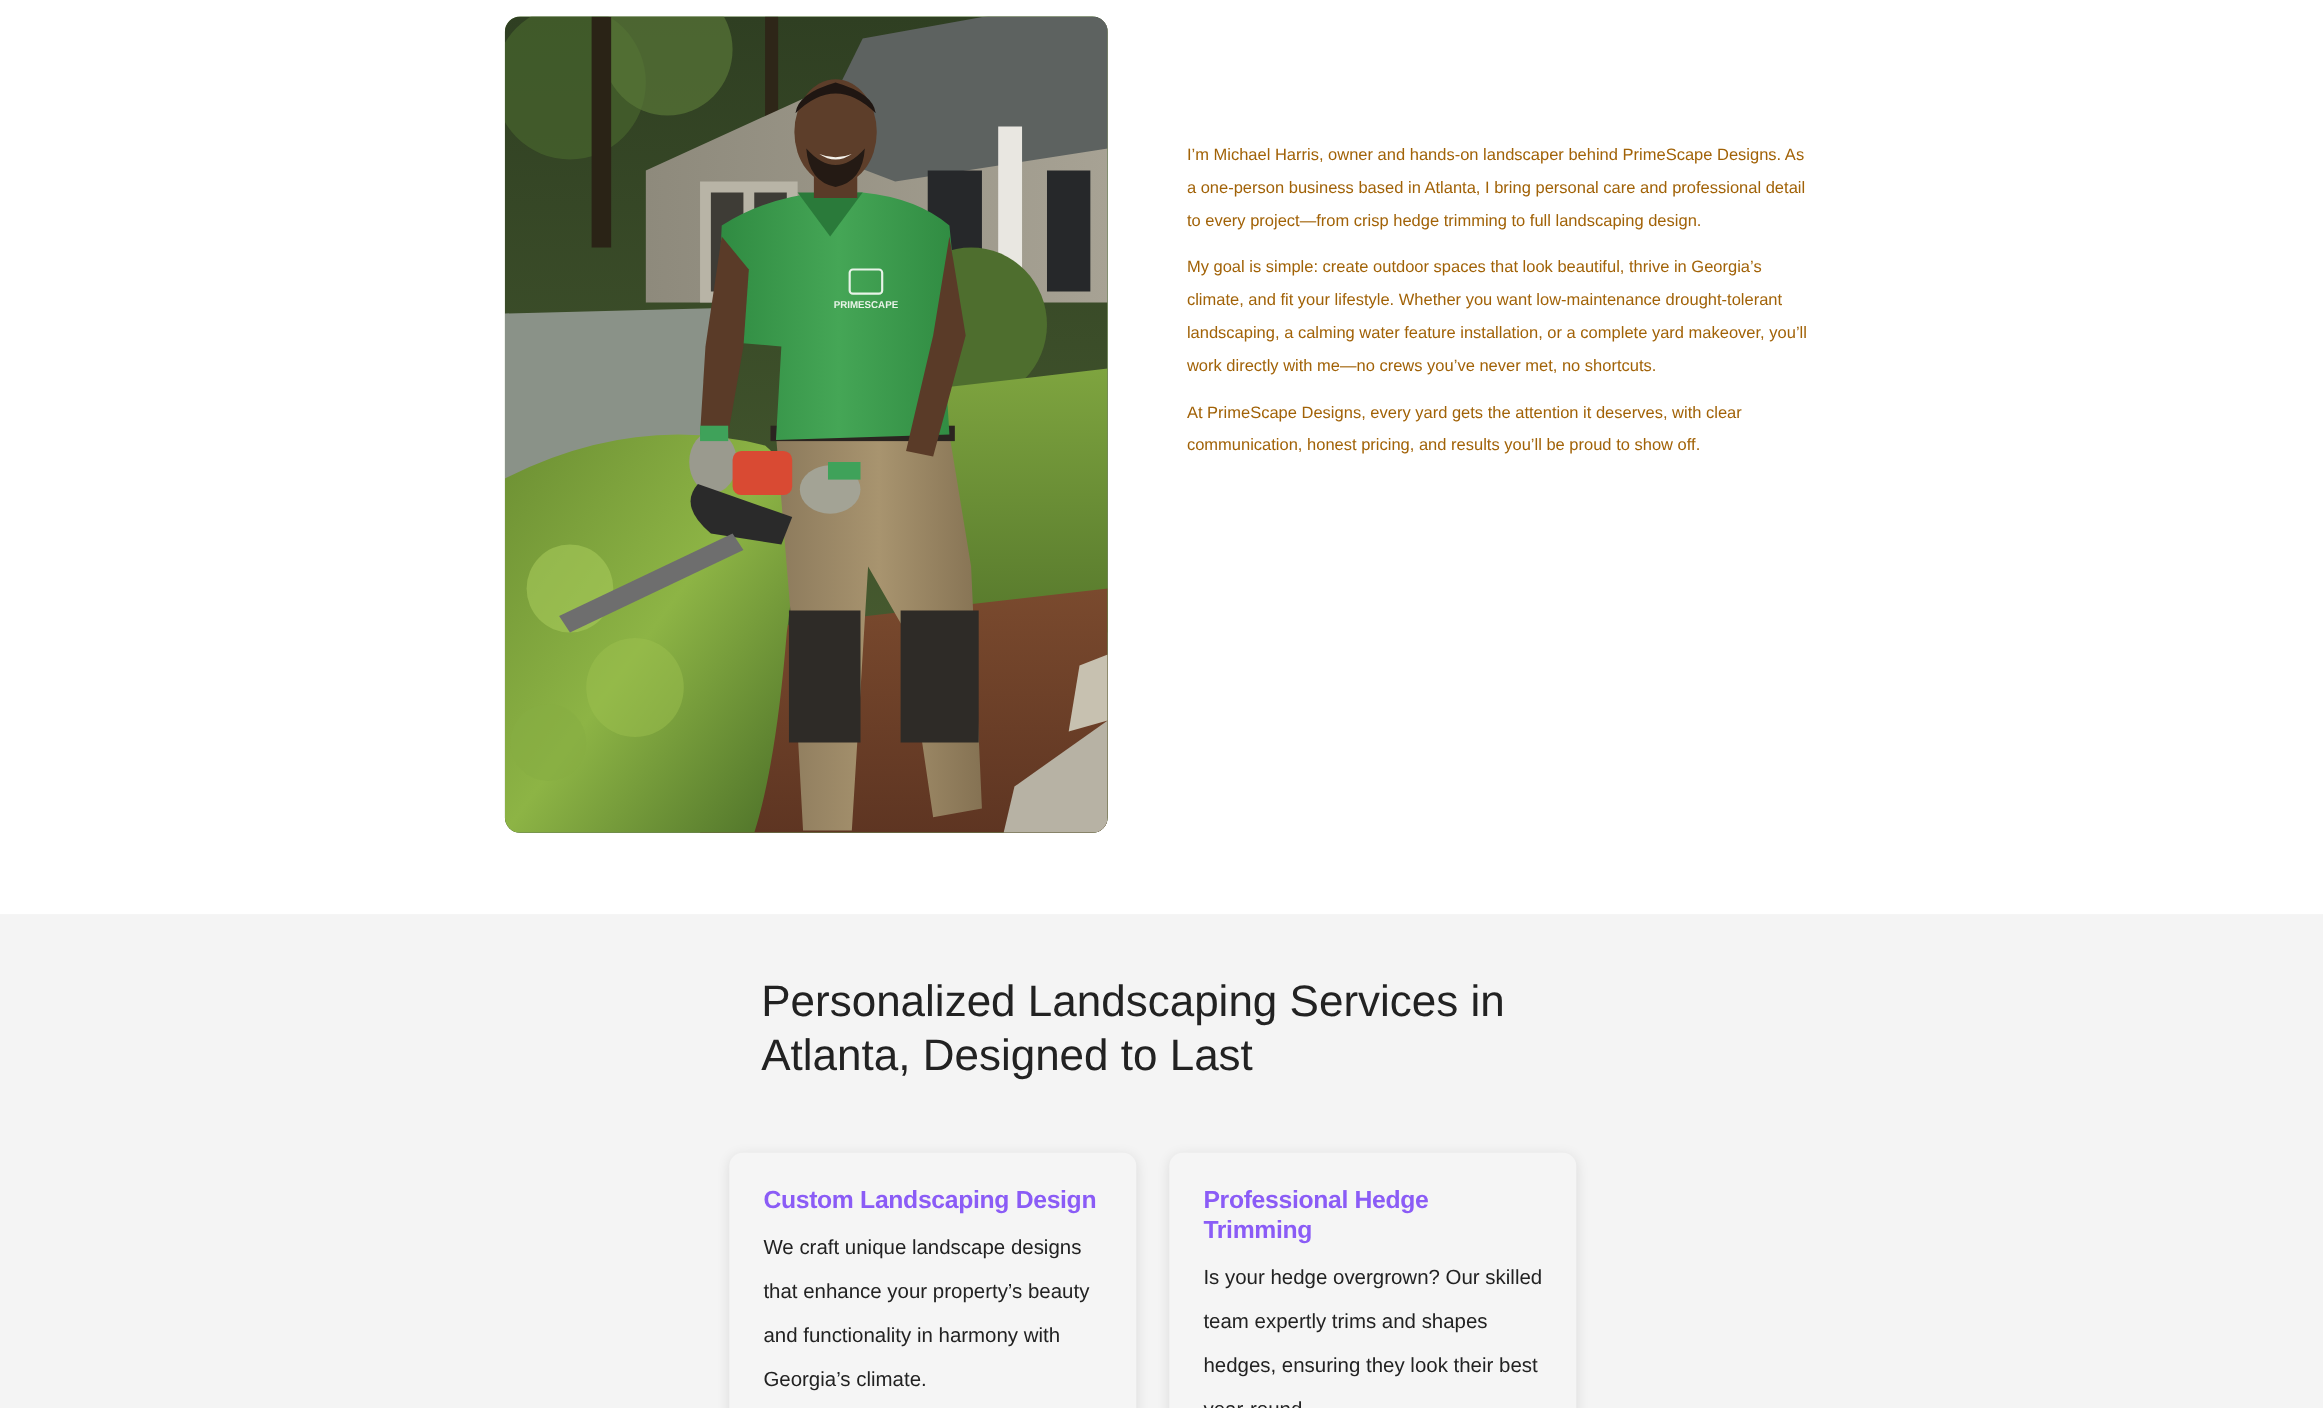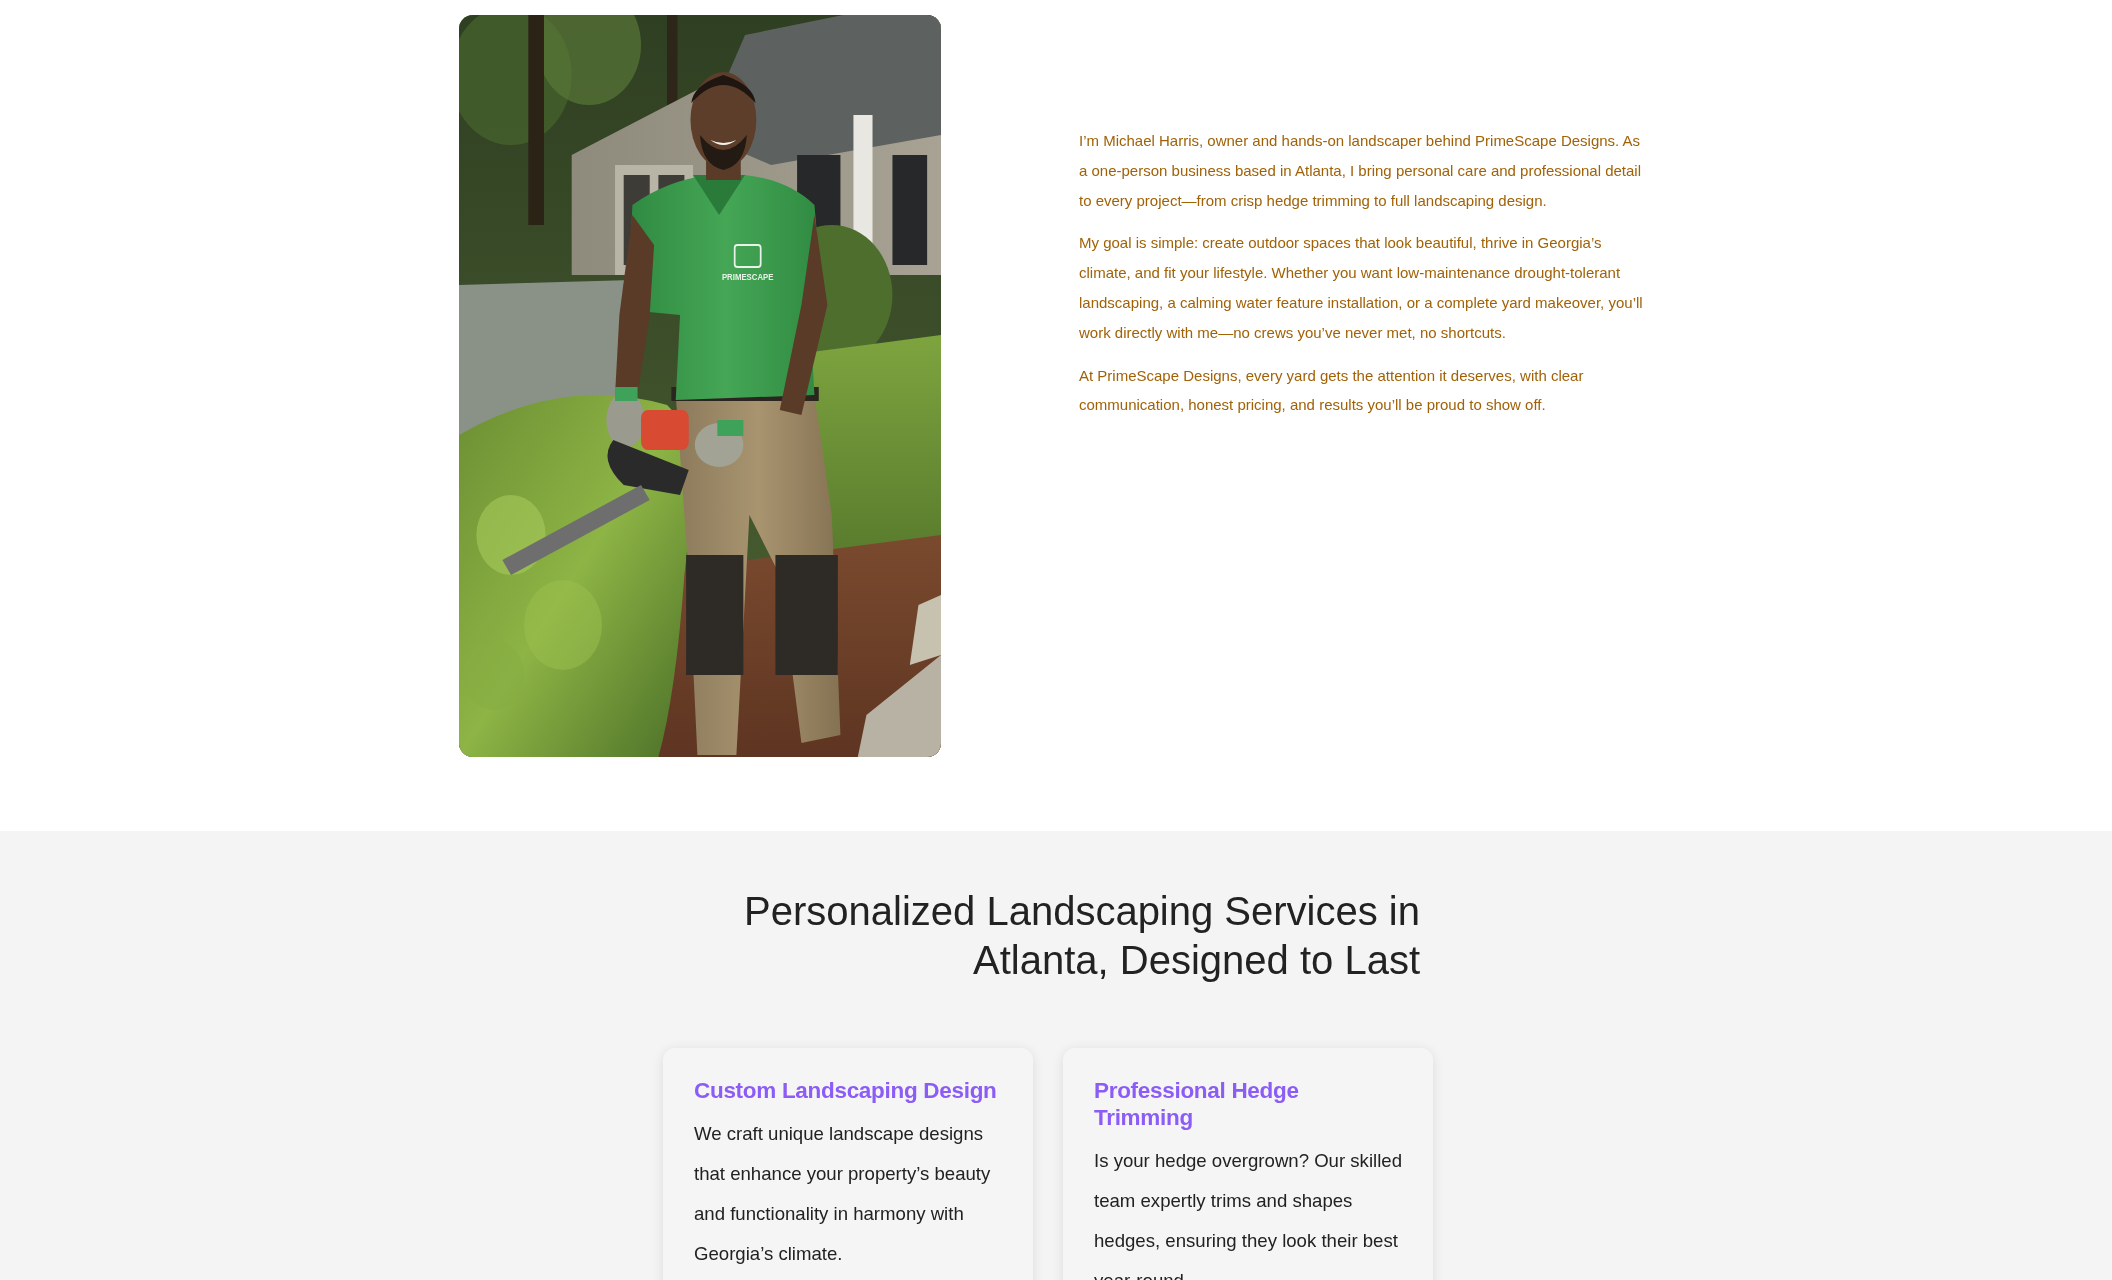--- a/index.html
+++ b/index.html
@@ -3,42 +3,42 @@
 <meta charset="utf-8">
 <style>
   * { box-sizing: border-box; margin: 0; padding: 0; }
   html, body { width: 2112px; height: 1280px; overflow: hidden; background: #ffffff; }
   body { font-family: "Liberation Sans", sans-serif; color: #222222; }
 
   .about {
     position: absolute; left: 0; top: 0; width: 2112px; height: 831px; background: #ffffff;
   }
   .photo {
-    position: absolute; left: 459px; top: 15px; width: 482px; height: 742px;
+    position: absolute; left: 459px; top: 15px; width: 548px; height: 742px;
     border-radius: 14px; overflow: hidden; background: #5a7a3a;
   }
   .photo svg { display: block; width: 100%; height: 100%; }
 
   .about-text {
     position: absolute; left: 1079px; top: 88px; width: 566px;
   }
   .about-title {
     font-size: 46.5px; line-height: 58px; font-weight: 400; color: #222222;
     letter-spacing: 0px;
   }
   .about-body { margin-top: 38px; }
   .about-body p {
     font-size: 15px; line-height: 29.8px; color: #a16207; margin-bottom: 13px;
   }
 
   .services {
     position: absolute; left: 0; top: 831px; width: 2112px; height: 449px; background: #f4f4f4;
   }
   .services-title {
-    position: absolute; left: 636px; top: 56px; width: 784px; text-align: right;
+    position: absolute; left: 692px; top: 56px; width: 784px; text-align: left;
     font-size: 40px; line-height: 49px; font-weight: 400; color: #222222;
   }
   .card {
     position: absolute; top: 217px; width: 370px; height: 280px;
     background: #f5f5f5; border-radius: 12px;
     box-shadow: 0 2px 12px rgba(0,0,0,0.10);
     padding: 29px 31px;
   }
   .card.c1 { left: 663px; }
   .card.c2 { left: 1063px; }

